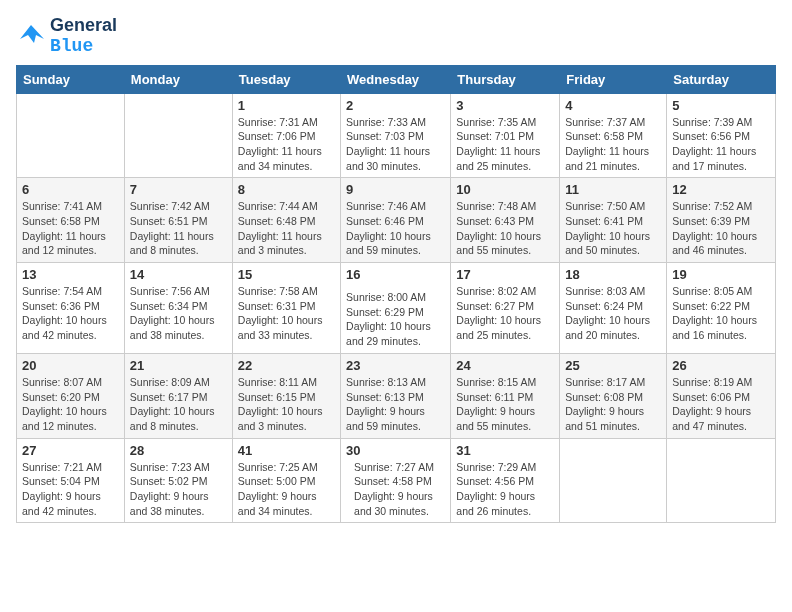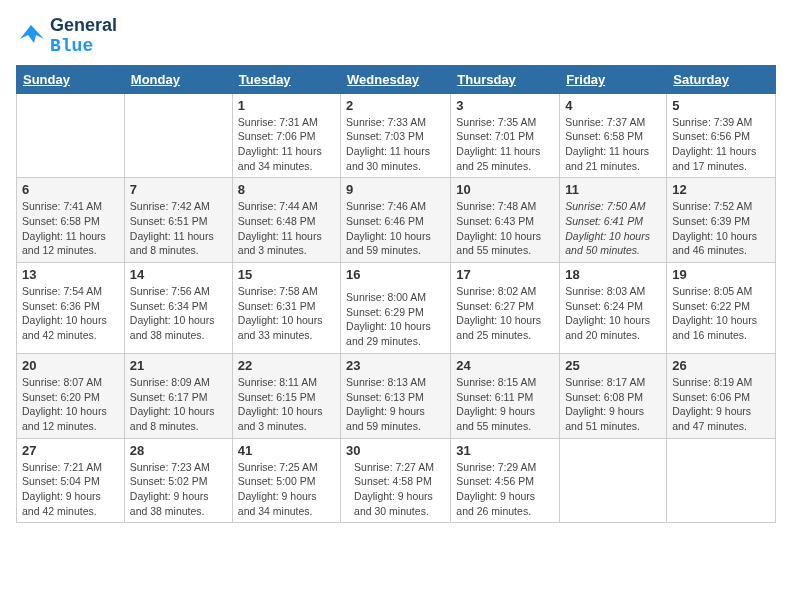--- a/index.html
+++ b/index.html
@@ -54,21 +54,20 @@
       font-size: 11px;
     }
     .calendar-table th {
       background: #2e6da4;
       color: #fff;
       text-align: left;
       padding: 6px 6px;
       font-size: 13px;
       font-weight: bold;
       border: 1px solid #2e6da4;
-      text-decoration: underline;
     }
     .calendar-table td {
       border: 1px solid #ccc;
       vertical-align: top;
       padding: 4px 5px;
       height: 80px;
       width: 113px;
       background: #fff;
     }
     .calendar-table tr:nth-child(even) td {
@@ -195,21 +194,21 @@
         </td>
         <td>
           <span class="day-num">10</span>
           <div class="day-info" style="white-space: pre-line;">Sunrise: 7:48 AM
 Sunset: 6:43 PM
 Daylight: 10 hours
 and 55 minutes.</div>
         </td>
         <td>
           <span class="day-num">11</span>
-          <div class="day-info" style="white-space: pre-line; font-style: italic;">Sunrise: 7:50 AM
+          <div class="day-info" style="white-space: pre-line;">Sunrise: 7:50 AM
 Sunset: 6:41 PM
 Daylight: 10 hours
 and 50 minutes.</div>
         </td>
         <td>
           <span class="day-num">12</span>
           <div class="day-info" style="white-space: pre-line;">Sunrise: 7:52 AM
 Sunset: 6:39 PM
 Daylight: 10 hours
 and 46 minutes.</div>

